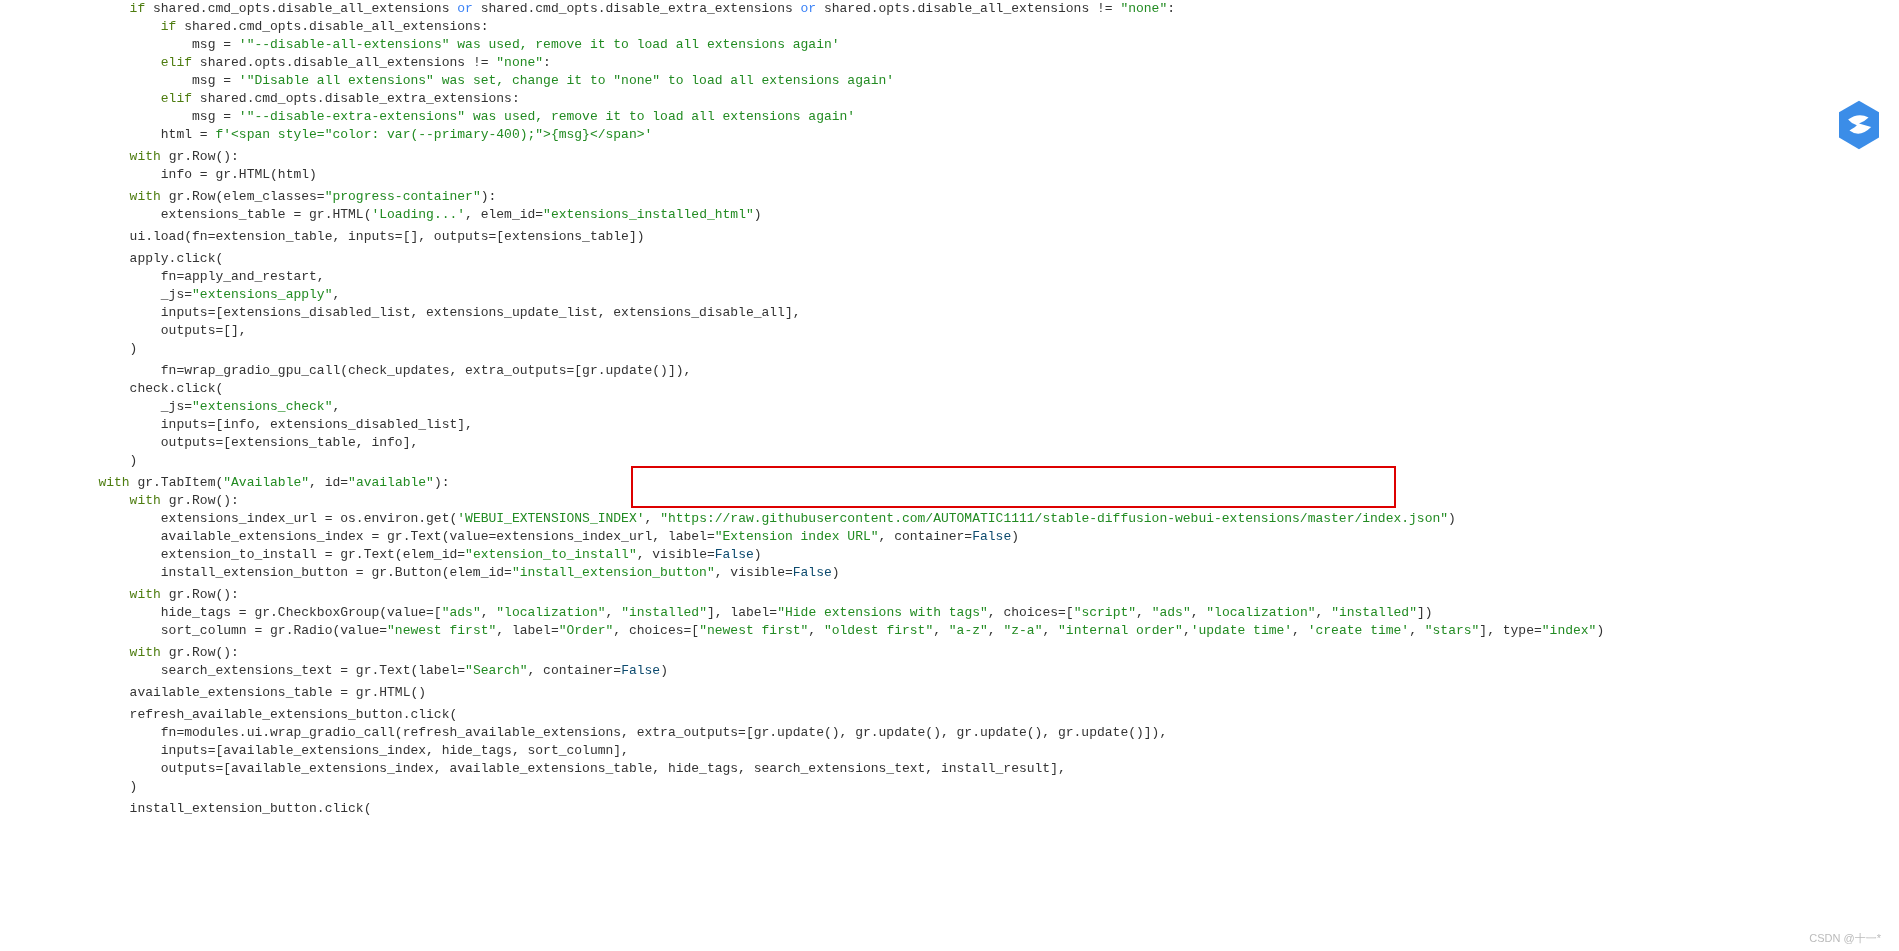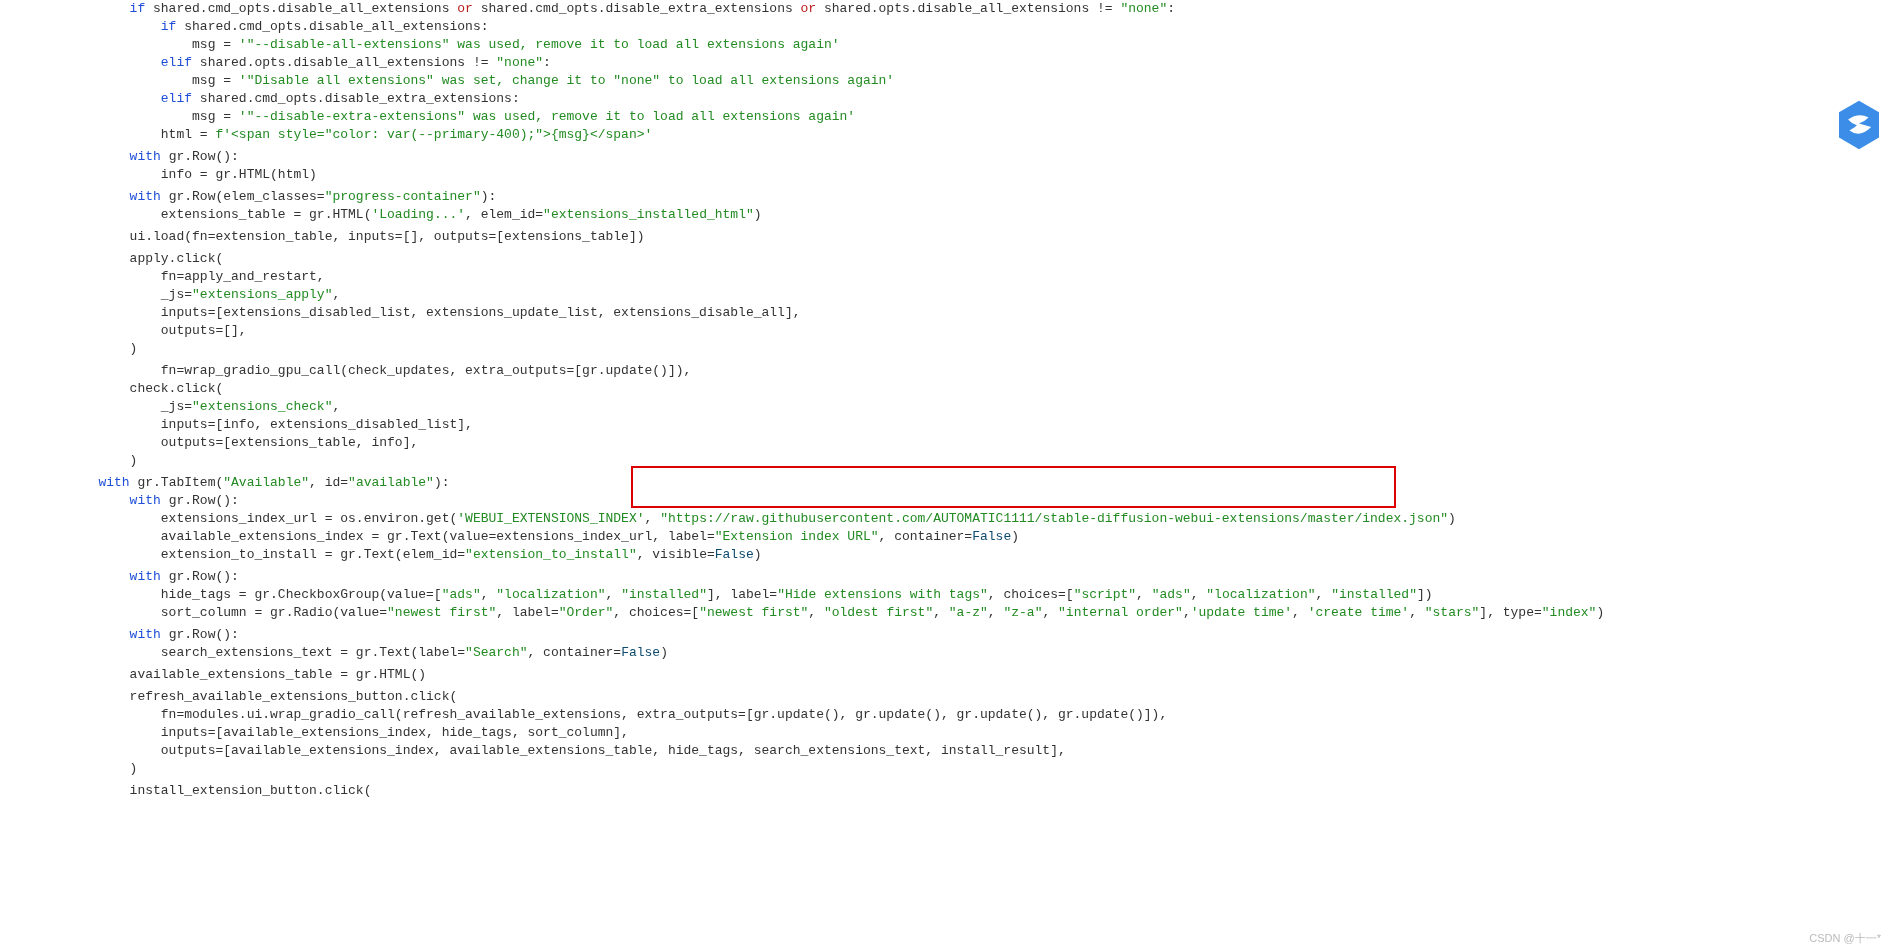--- a/index.html
+++ b/index.html
@@ -1,19 +1,19 @@
 <!DOCTYPE html>
 <html><head>
 <meta charset="utf-8">
 <style>
   html,body{margin:0;padding:0;background:#fff;font-family:Consolas,"Courier New",monospace;font-size:13px;line-height:14px;color:#333}
   body{width:1899px;height:951px;overflow:hidden;position:relative}
   pre{margin:0;padding:2px 0;white-space:pre;font-family:inherit}
-  .k-or{color:#b91c1c}
-  .k-kw{color:#1d4ed8}
+  .k-or{color:#3b82f6}
+  .k-kw{color:#4d7c0f}
   .k-str{color:#228b22}
   .k-false{color:#0c4a6e}
   .highlight-box{position:absolute;border:2px solid #d00;background:transparent;pointer-events:none}
   .watermark{position:absolute;right:18px;bottom:6px;color:#bbb;font-size:11px;font-family:Arial,sans-serif}
   .float-icon{position:absolute;right:18px;top:100px;width:44px;height:50px}
   .float-icon svg{width:44px;height:50px}
   .code {padding-left:36px}
 </style>
 </head>
 <body>
@@ -48,20 +48,21 @@
 <pre><span>                _js=</span><span class="k-str">"extensions_check"</span><span>,</span></pre>
 <pre><span>                inputs=[info, extensions_disabled_list],</span></pre>
 <pre><span>                outputs=[extensions_table, info],</span></pre>
 <pre><span>            )</span></pre>
 <pre><span></span></pre>
 <pre><span class="k-kw">        with</span><span> gr.TabItem(</span><span class="k-str">"Available"</span><span>, id=</span><span class="k-str">"available"</span><span>):</span></pre>
 <pre><span class="k-kw">            with</span><span> gr.Row():</span></pre>
 <pre><span>                extensions_index_url = os.environ.get(</span><span class="k-str">'WEBUI_EXTENSIONS_INDEX'</span><span>, </span><span class="k-str">"https://raw.githubusercontent.com/AUTOMATIC1111/stable-diffusion-webui-extensions/master/index.json"</span><span>)</span></pre>
 <pre><span>                available_extensions_index = gr.Text(value=extensions_index_url, label=</span><span class="k-str">"Extension index URL"</span><span>, container=</span><span class="k-false">False</span><span>)</span></pre>
 <pre><span>                extension_to_install = gr.Text(elem_id=</span><span class="k-str">"extension_to_install"</span><span>, visible=</span><span class="k-false">False</span><span>)</span></pre>
+<pre><span>                install_extension_button = gr.Button(elem_id=</span><span class="k-str">"install_extension_button"</span><span>, visible=</span><span class="k-false">False</span><span>)</span></pre>
 <pre><span></span></pre>
 <pre><span class="k-kw">            with</span><span> gr.Row():</span></pre>
 <pre><span>                hide_tags = gr.CheckboxGroup(value=[</span><span class="k-str">"ads"</span><span>, </span><span class="k-str">"localization"</span><span>, </span><span class="k-str">"installed"</span><span>], label=</span><span class="k-str">"Hide extensions with tags"</span><span>, choices=[</span><span class="k-str">"script"</span><span>, </span><span class="k-str">"ads"</span><span>, </span><span class="k-str">"localization"</span><span>, </span><span class="k-str">"installed"</span><span>])</span></pre>
 <pre><span>                sort_column = gr.Radio(value=</span><span class="k-str">"newest first"</span><span>, label=</span><span class="k-str">"Order"</span><span>, choices=[</span><span class="k-str">"newest first"</span><span>, </span><span class="k-str">"oldest first"</span><span>, </span><span class="k-str">"a-z"</span><span>, </span><span class="k-str">"z-a"</span><span>, </span><span class="k-str">"internal order"</span><span>,</span><span class="k-str">'update time'</span><span>, </span><span class="k-str">'create time'</span><span>, </span><span class="k-str">"stars"</span><span>], type=</span><span class="k-str">"index"</span><span>)</span></pre>
 <pre><span></span></pre>
 <pre><span class="k-kw">            with</span><span> gr.Row():</span></pre>
 <pre><span>                search_extensions_text = gr.Text(label=</span><span class="k-str">"Search"</span><span>, container=</span><span class="k-false">False</span><span>)</span></pre>
 <pre><span></span></pre>
 <pre><span>            available_extensions_table = gr.HTML()</span></pre>
 <pre><span></span></pre>

